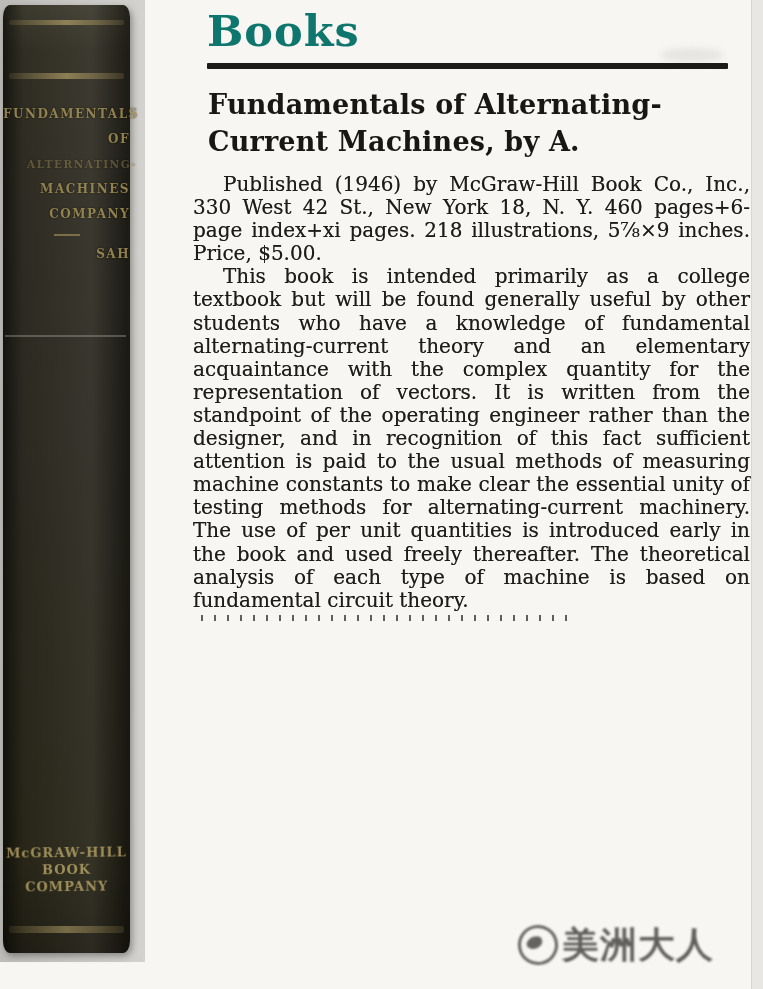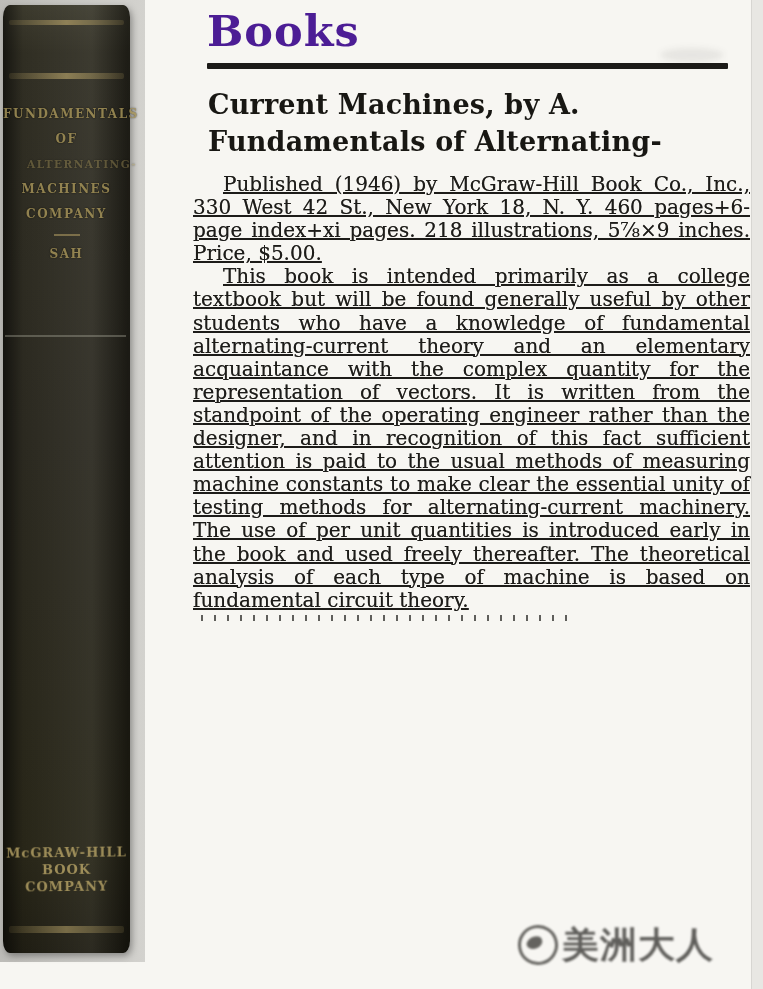--- a/index.html
+++ b/index.html
@@ -24,21 +24,21 @@
   }
   .spine-band {
     position:absolute; left:5%; right:5%; height:5px; border-radius:2px;
     background:linear-gradient(90deg, rgba(160,140,85,.15), rgba(196,174,112,.6), rgba(160,140,85,.2));
     filter:blur(.5px);
   }
   .band-1 { top:15px; }
   .band-2 { top:68px; height:6px; }
   .band-3 { bottom:20px; height:7px; opacity:.85; }
   .spine-title {
-    position:absolute; top:102px; left:0; right:0; text-align:center;
+    position:absolute; top:102px; left:0; right:0; text-align:right;
     color:#a39157; font-weight:bold; font-size:12px; letter-spacing:1.5px;
     line-height:14px; text-shadow:0 0 2px rgba(0,0,0,.8); filter:blur(.45px);
   }
   .spine-title .l  { margin-top:11px; opacity:.85; }
   .spine-title .l:first-child { margin-top:0; }
   .spine-title .faded { opacity:.42; font-size:10.5px;margin-left:24px; }
   .spine-divider { width:26px; height:2px; margin:13px auto 9px;
     background:rgba(170,150,95,.6); filter:blur(.4px); }
   .spine-scratch {
     position:absolute; top:330px; left:2px; right:4px; height:2px;
@@ -50,35 +50,35 @@
     letter-spacing:1px; line-height:17px; filter:blur(.6px);
     transform:rotate(-.6deg);
   }
 
   
   .article {
     position:absolute; left:193px; top:10px; width:557px; color:#1d1c19;
   }
   .books-header {
     margin:0 0 0 14px; font-size:43px; line-height:1; font-weight:bold;
-    letter-spacing:1px; color:#4c1d95;
+    letter-spacing:1px; color:#0f766e;
   }
   .header-rule {
     margin:10px 0 0 14px; width:521px; height:6px; background:#1c1b18;
     border-radius:1px;
   }
   .article-title {
     margin:17px 0 0 15px; font-size:27px; line-height:37px; font-weight:bold;
     color:#181713; letter-spacing:.2px;
   }
   .body-text {
     margin-top:13px; font-size:20px; line-height:23.1px; text-align:justify;
     text-shadow:0 0 .5px rgba(29,28,25,.65);
   }
-  .body-text p { margin:0; text-indent:30px;text-decoration:underline; }
+  .body-text p { margin:0; text-indent:30px; }
 
   .cutline {
     margin-top:3px; margin-left:8px; width:368px; height:6px; opacity:.8;
     background:repeating-linear-gradient(90deg, rgba(25,24,21,.85) 0 2.5px, transparent 2.5px 13px);
     filter:blur(.3px);
   }
 
   
   .watermark {
     position:absolute; left:518px; top:920px; display:flex; align-items:center;
@@ -133,22 +133,22 @@
 
     <div class="spine-band band-3"></div>
   </div>
 </div>
 
 <div class="article">
   <h1 class="books-header">Books</h1>
   <div class="header-rule"></div>
 
   <h2 class="article-title">
+    <div>Fundamentals of Alternating-</div>
     <div>Current Machines, by A.</div>
-    <div>Fundamentals of Alternating-</div>
   </h2>
 
   <div class="body-text">
     <p>Published (1946) by McGraw-Hill Book Co., Inc., 330 West 42 St., New York 18, N. Y. 460 pages+6-page index+xi pages. 218 illustrations, 5⅞×9 inches. Price, $5.00.</p>
     <p>This book is intended primarily as a college textbook but will be found generally useful by other students who have a knowledge of fundamental alternating-current theory and an elementary acquaintance with the complex quantity for the representation of vectors. It is written from the standpoint of the operating engineer rather than the designer, and in recognition of this fact sufficient attention is paid to the usual methods of measuring machine constants to make clear the essential unity of testing methods for alternating-current machinery. The use of per unit quantities is introduced early in the book and used freely thereafter. The theoretical analysis of each type of machine is based on fundamental circuit theory.</p>
     <div class="cutline"></div>
   </div>
 </div>
 
 <div class="smudge"></div>

